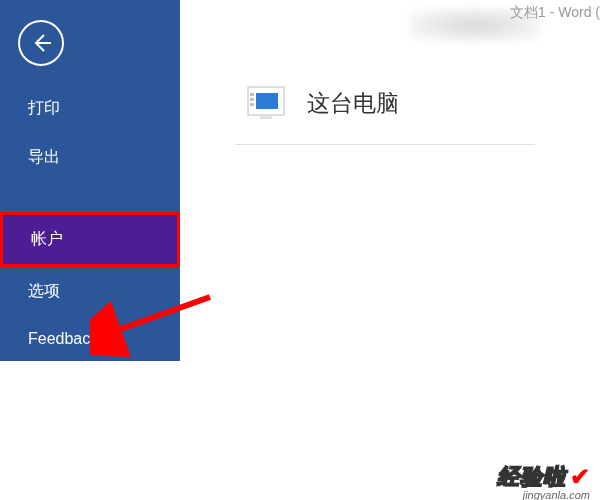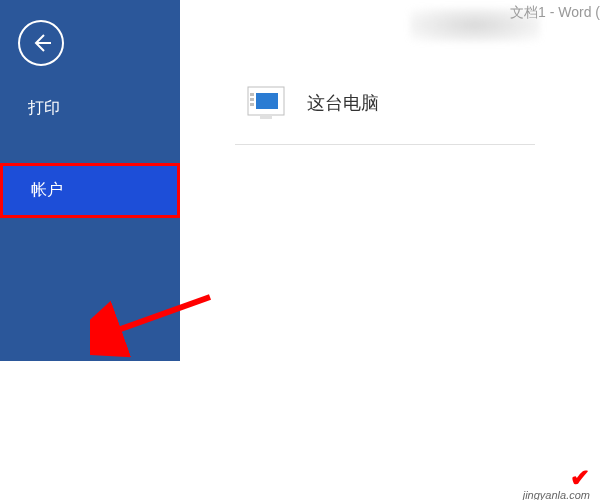--- a/index.html
+++ b/index.html
@@ -32,21 +32,21 @@
     align-items: center;
     justify-content: center;
     cursor: pointer;
   }
   .sidebar-item {
     padding: 14px 20px 14px 28px;
     font-size: 16px;
     cursor: pointer;
   }
   .sidebar-item.highlighted {
-    background: #1d4ed8;
+    background: #4c1d95;
     border: 3px solid #ff0000;
   }
   .main {
     position: absolute;
     left: 180px;
     top: 0;
     right: 0;
     height: 500px;
     background: #fff;
   }
@@ -84,21 +84,21 @@
   }
   .loc-icon {
     width: 42px;
     height: 42px;
     display: flex;
     align-items: center;
     justify-content: center;
     margin-right: 20px;
   }
   .loc-label {
-    font-size: 18px;
+    font-size: 23px;
     color: #333;
   }
   .arrow-annotation {
     position: absolute;
     left: 90px;
     top: 287px;
     pointer-events: none;
   }
   .watermark {
     position: absolute;
@@ -138,23 +138,32 @@
 <div class="sidebar">
   <div class="back-btn">
     <svg width="24" height="24" viewBox="0 0 24 24" fill="none" stroke="#fff" stroke-width="2">
       <polyline points="15 4 7 12 15 20"></polyline>
       <line x1="7" y1="12" x2="22" y2="12"></line>
     </svg>
   </div>
   <div class="sidebar-item">
     <span>打印</span>
   </div>
+  <div class="sidebar-item">
+    <span>导出</span>
+  </div>
   <div style="height:30px"></div>
   <div class="sidebar-item highlighted">
     <span>帐户</span>
+  </div>
+  <div class="sidebar-item">
+    <span>选项</span>
+  </div>
+  <div class="sidebar-item">
+    <span>Feedback</span>
   </div>
 </div>
 
 <div class="main">
   <div class="title-bar">
     <span>文档1 - Word (</span>
   </div>
   <div class="smudge"></div>
 
   <div class="locations">
@@ -181,15 +190,16 @@
 <svg class="arrow-annotation" width="130" height="80" viewBox="0 0 130 80">
   <defs>
     <marker id="ah" markerWidth="14" markerHeight="14" refX="3" refY="5" orient="auto">
       <polygon points="0,0 12,5 0,10" fill="#ff0000"></polygon>
     </marker>
   </defs>
   <line x1="120" y1="10" x2="14" y2="48" stroke="#ff0000" stroke-width="6" marker-end="url(#ah)"></line>
 </svg>
 
 <div class="watermark">
+  <span class="wm-main">经验啦</span>
   <span class="wm-check">✔</span>
 </div>
 <div class="wm-url">jingyanla.com</div>
 
 </body></html>

